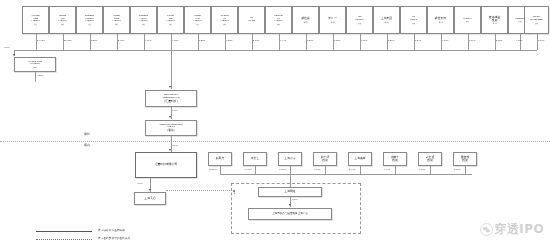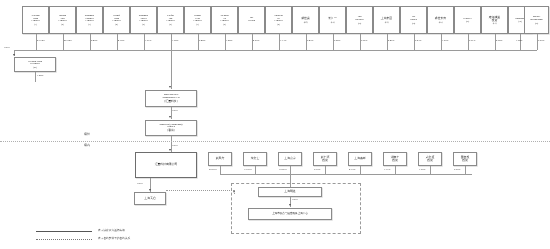--- a/index.html
+++ b/index.html
@@ -354,14 +354,26 @@
     <div class="legend-row">
       <div class="legend-line"></div>
       <div class="legend-text">表示法定及实益拥有权</div>
     </div>
     <div class="legend-row">
       <div class="legend-line dotted"></div>
       <div class="legend-text">表示合约安排下的合约关系</div>
     </div>
   </div>
 
+  <div class="watermark">
+    <svg class="wm-icon" viewBox="0 0 24 24">
+      <circle cx="12" cy="12" r="11" fill="none" stroke="#c9c9c9" stroke-width="1.4"></circle>
+      <ellipse cx="9.6" cy="10.2" rx="4.1" ry="3.2" fill="#c9c9c9"></ellipse>
+      <circle cx="8.3" cy="9.4" r="0.7" fill="#ffffff"></circle>
+      <circle cx="11" cy="9.4" r="0.7" fill="#ffffff"></circle>
+      <ellipse cx="14.6" cy="14.1" rx="3.6" ry="2.8" fill="#c9c9c9"></ellipse>
+      <circle cx="13.5" cy="13.4" r="0.6" fill="#ffffff"></circle>
+      <circle cx="15.8" cy="13.4" r="0.6" fill="#ffffff"></circle>
+    </svg>
+    <span>穿透IPO</span>
+  </div>
 
 </div>
 
 </body></html>

